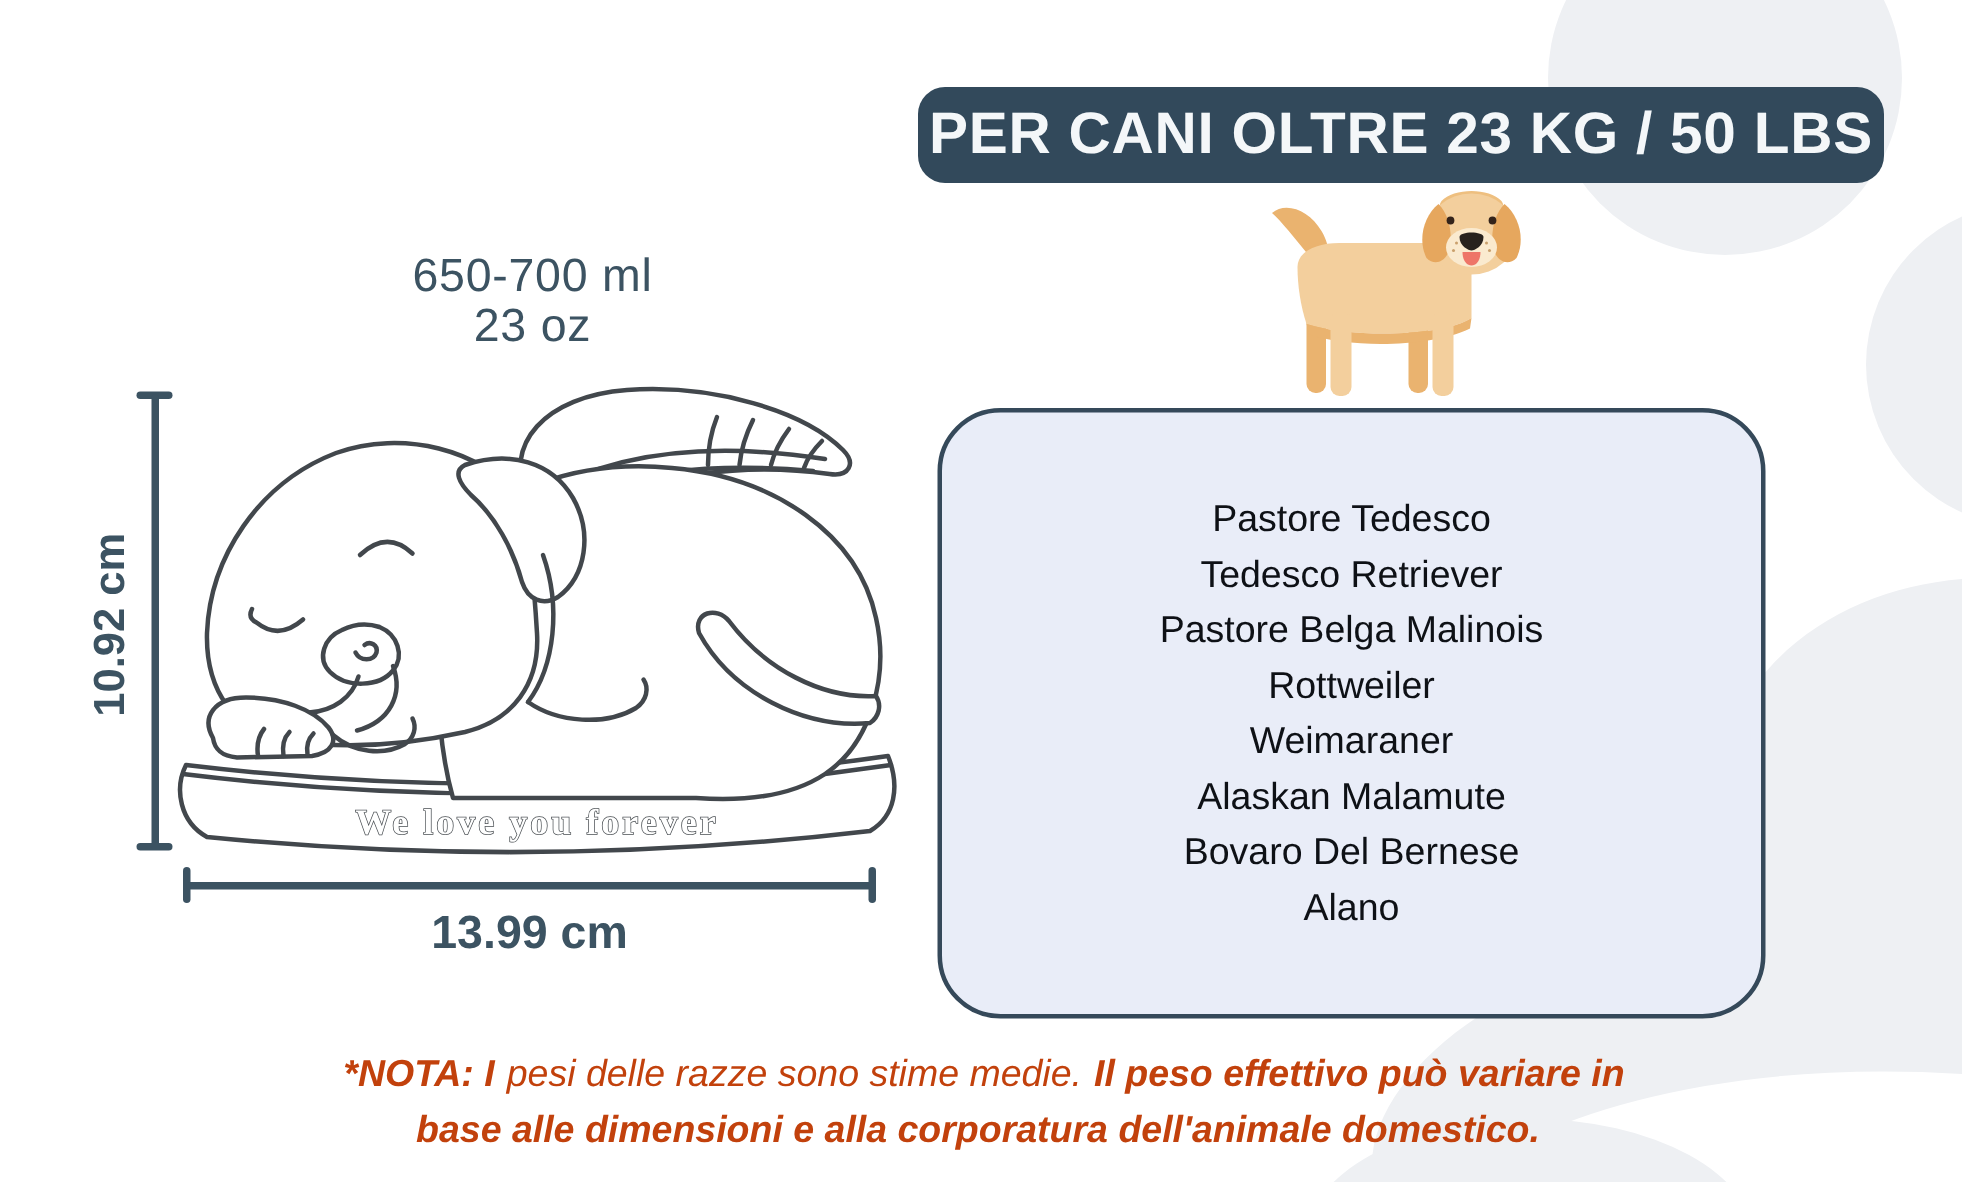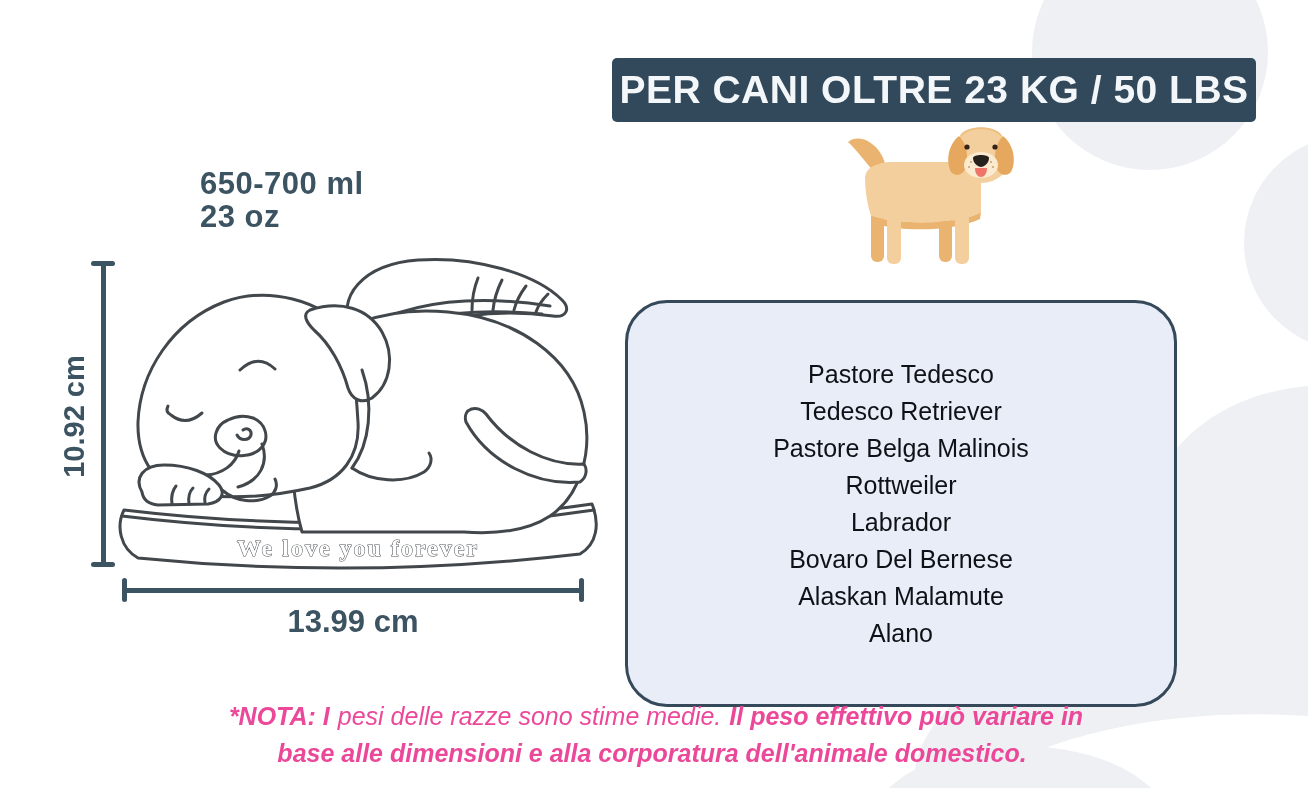--- a/index.html
+++ b/index.html
@@ -6,41 +6,41 @@
   .stage{
     position:relative;width:1308px;height:788px;overflow:hidden;background:#ffffff;
     font-family:"Liberation Sans",sans-serif;
   }
   .stage svg{display:block;}
   .paw-bg{position:absolute;left:0;top:0;z-index:0;}
 
   
   .banner{
     position:absolute;left:612px;top:58px;width:644px;height:64px;z-index:2;
-    background:#32495b;border-radius:5px;display:flex;align-items:center;justify-content:center;
+    background:#32495b;border-radius:18px;display:flex;align-items:center;justify-content:center;
   }
   .banner span{
     color:#f4f7f9;font-size:39px;font-weight:bold;letter-spacing:.5px;white-space:nowrap;
   }
 
   
   .retriever{position:absolute;left:843px;top:120px;z-index:2;}
 
   
   .breed-box{
     position:absolute;left:625px;top:272px;width:552px;height:407px;z-index:2;
     background:#e9edf8;border:3px solid #35495a;border-radius:42px;
-    box-sizing:border-box;display:flex;flex-direction:column;align-items:center;justify-content:center;margin-top:28px;
+    box-sizing:border-box;display:flex;flex-direction:column;align-items:center;justify-content:center;
   }
   .breed{font-size:25px;line-height:37px;color:#0e1116;white-space:nowrap;}
 
   
   .volume{
-    position:absolute;left:200px;top:167px;width:310px;z-index:2;
-    color:#3c5362;font-weight:bold;font-size:31px;line-height:33px;letter-spacing:.5px;
+    position:absolute;left:200px;top:167px;width:310px;z-index:2;text-align:center;
+    color:#3c5362;font-weight:normal;font-size:31px;line-height:33px;letter-spacing:.5px;
   }
 
   
   .vdim{position:absolute;left:91px;top:261px;width:24px;height:306px;z-index:2;}
   .vdim .cap{position:absolute;left:0;width:24px;height:5px;background:#3c5362;border-radius:3px;}
   .vdim .cap.top{top:0;} .vdim .cap.bot{bottom:0;}
   .vdim .bar{position:absolute;left:10px;top:2px;bottom:2px;width:5px;background:#3c5362;border-radius:3px;}
   .vdim-label{
     position:absolute;left:-6px;top:400px;width:160px;z-index:2;text-align:center;
     transform:rotate(-90deg);transform-origin:center;
@@ -54,21 +54,21 @@
     position:absolute;left:203px;top:604px;width:300px;z-index:2;text-align:center;
     color:#3c5362;font-weight:bold;font-size:31px;white-space:nowrap;
   }
 
   
   .urn{position:absolute;left:112px;top:250px;z-index:1;}
 
   
   .note{
     position:absolute;left:204px;top:698px;width:900px;z-index:2;text-align:center;
-    font-style:italic;font-size:25px;line-height:37px;color:#ec4899;
+    font-style:italic;font-size:25px;line-height:37px;color:#c2410c;
   }
   .note .b{font-weight:bold;}
   .note span{margin:0 4px 0 4px;}
 </style>
 </head>
 <body>
 
 <div class="stage">
 
   <svg class="paw-bg" width="1308" height="788" viewBox="0 0 1308 788">
@@ -107,23 +107,23 @@
       <circle cx="124" cy="27" r="2.6" fill="#33231a"></circle>
       <circle cx="152" cy="27" r="2.6" fill="#33231a"></circle>
     </g>
   </svg>
 
   <div class="breed-box">
     <div class="breed">Pastore Tedesco</div>
     <div class="breed">Tedesco Retriever</div>
     <div class="breed">Pastore Belga Malinois</div>
     <div class="breed">Rottweiler</div>
-    <div class="breed">Labrador</div>
+    <div class="breed">Weimaraner</div>
+    <div class="breed">Alaskan Malamute</div>
     <div class="breed">Bovaro Del Bernese</div>
-    <div class="breed">Alaskan Malamute</div>
     <div class="breed">Alano</div>
   </div>
 
   <div class="volume">
     <div>650-700 ml</div>
     <div>23 oz</div>
   </div>
 
   <div class="vdim">
     <div class="cap top"></div>

